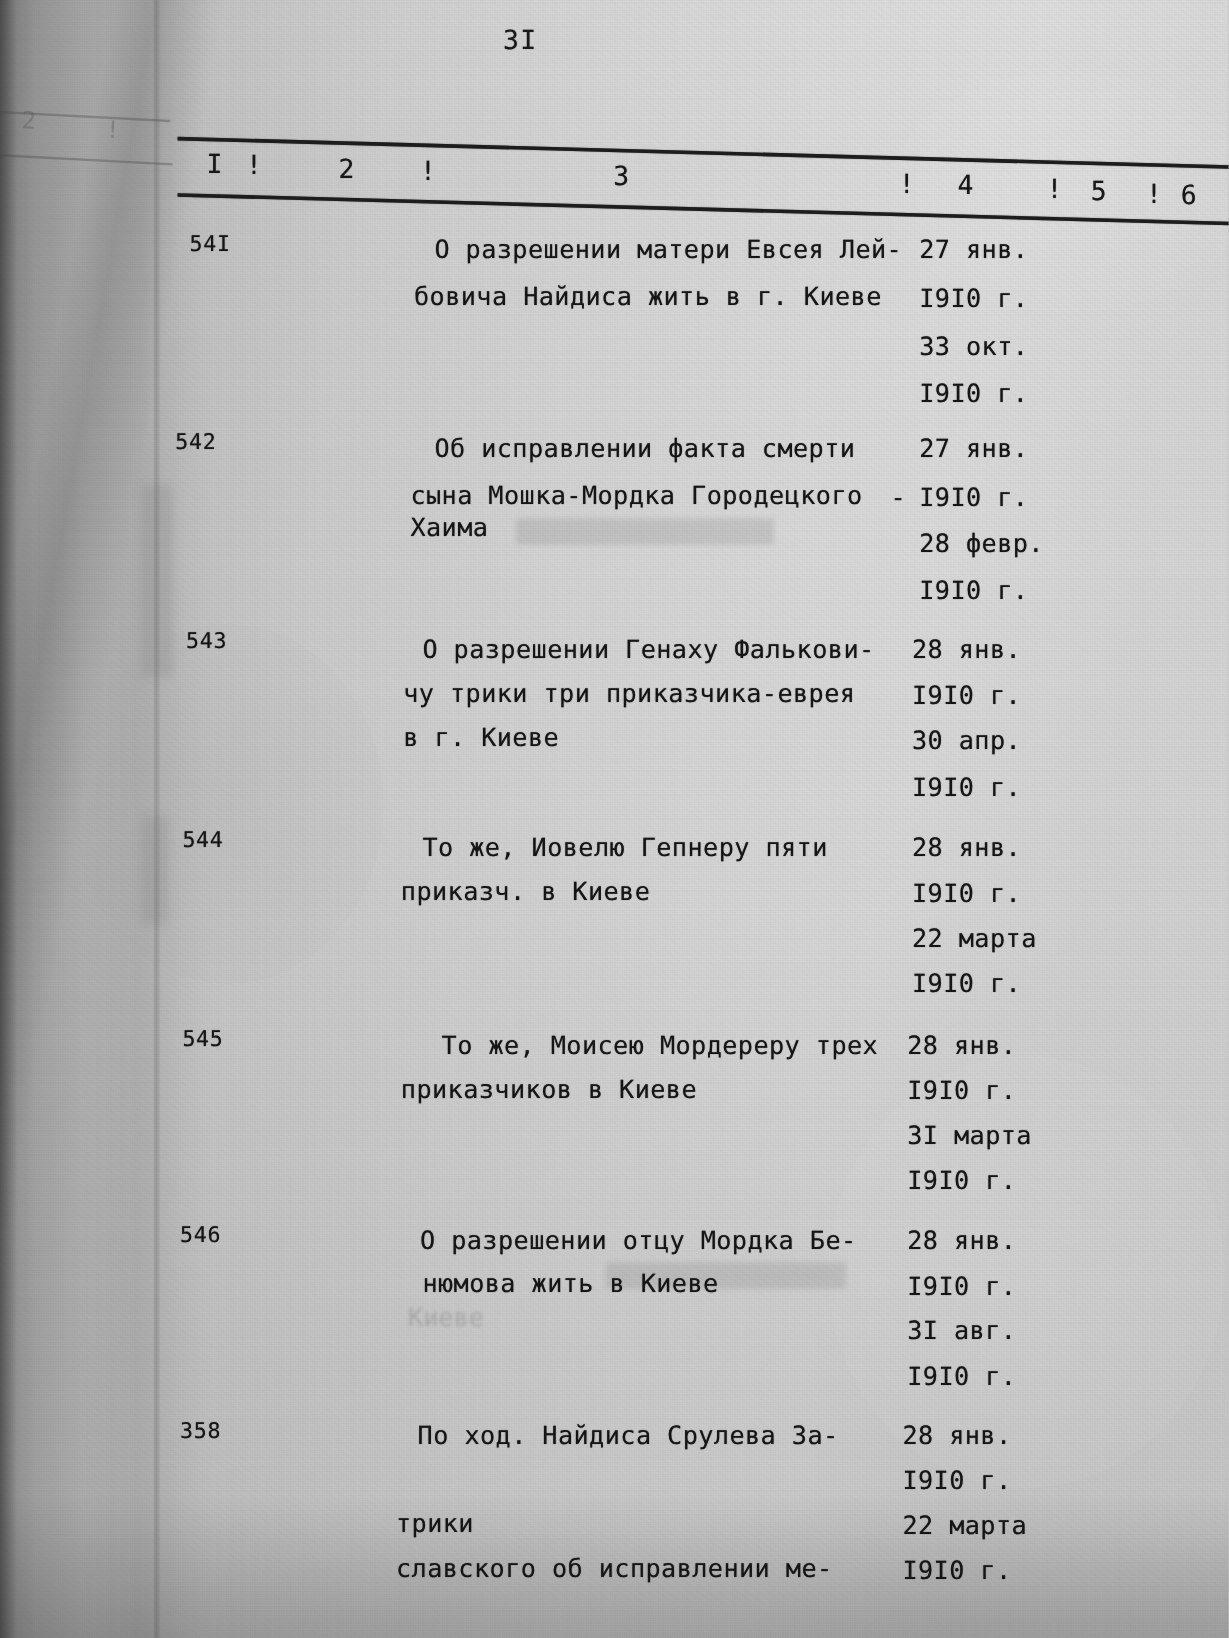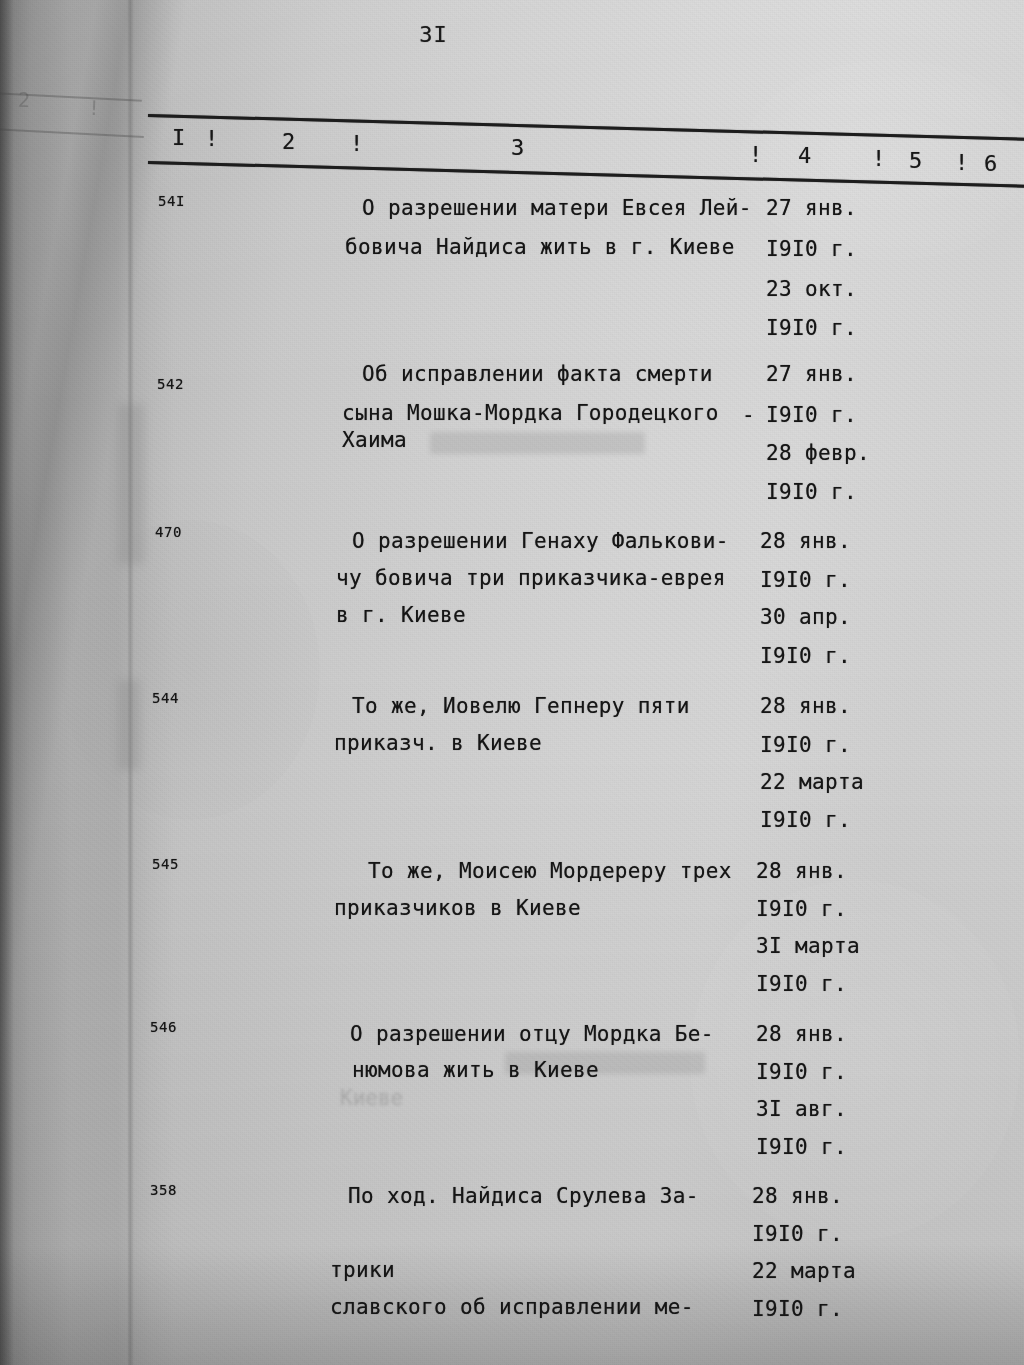--- a/index.html
+++ b/index.html
@@ -99,21 +99,21 @@
     position:absolute;left:0;top:22px;width:867px;text-align:center;
     color:#1a1a1a;font-size:22px;letter-spacing:1px;
     font-family:"DejaVu Sans Mono","Liberation Mono",monospace;
     text-shadow:0 0 0.9px rgba(0,0,0,0.5);
   }
   .hdr-cell{
     position:absolute;color:#171717;font-size:22px;
     font-family:"DejaVu Sans Mono","Liberation Mono",monospace;
     white-space:pre;text-shadow:0 0 0.8px rgba(0,0,0,0.5);
   }
-  .rownum{font-size:14px;letter-spacing:0.6px;}
+  .rownum{font-size:18px;letter-spacing:0.6px;}
   .descline{font-size:21px;letter-spacing:0.35px;}
   .dateline{font-size:21px;letter-spacing:0.35px;}
   .dash{font-size:21px;}
 </style>
 </head>
 <body>
 
 <div id="page">
 
   <div class="paper-base"></div>
@@ -154,40 +154,40 @@
   <div class="hdr-cell" style="left:909px;top:148px;">5</div>
   <div class="hdr-cell" style="left:955px;top:150px;">!</div>
   <div class="hdr-cell" style="left:984px;top:151px;">6</div>
 
   <div>
     <div class="tw rownum" style="left:158px;top:193px;">54I</div>
     <div class="tw descline" style="left:362px;top:196px;">О разрешении матери Евсея Лей-</div>
     <div class="tw descline" style="left:345px;top:235px;">бовича Найдиса жить в г. Киеве</div>
     <div class="tw dateline" style="left:766px;top:196px;">27 янв.</div>
     <div class="tw dateline" style="left:766px;top:237px;">I9I0 г.</div>
-    <div class="tw dateline" style="left:766px;top:277px;">23 окт.</div>
+    <div class="tw dateline" style="left:766px;top:277px;">33 окт.</div>
     <div class="tw dateline" style="left:766px;top:316px;">I9I0 г.</div>
   </div>
 
   <div>
-    <div class="tw rownum" style="left:157px;top:358px;margin-top:18px;">542</div>
+    <div class="tw rownum" style="left:146px;top:358px;">542</div>
     <div class="tw descline" style="left:362px;top:362px;">Об исправлении факта смерти</div>
     <div class="tw descline" style="left:342px;top:401px;">сына Мошка-Мордка Городецкого</div>
     <div class="tw descline" style="left:342px;top:428px;">Хаима</div>
     <div class="tw dash" style="left:742px;top:403px;">-</div>
     <div class="tw dateline" style="left:766px;top:362px;">27 янв.</div>
     <div class="tw dateline" style="left:766px;top:403px;">I9I0 г.</div>
     <div class="tw dateline" style="left:766px;top:441px;">28 февр.</div>
     <div class="tw dateline" style="left:766px;top:480px;">I9I0 г.</div>
   </div>
 
   <div>
-    <div class="tw rownum" style="left:155px;top:524px;">470</div>
+    <div class="tw rownum" style="left:155px;top:524px;">543</div>
     <div class="tw descline" style="left:352px;top:529px;">О разрешении Генаху Фалькови-</div>
-    <div class="tw descline" style="left:336px;top:566px;">чу бовича три приказчика-еврея</div>
+    <div class="tw descline" style="left:336px;top:566px;">чу трики три приказчика-еврея</div>
     <div class="tw descline" style="left:336px;top:603px;">в г. Киеве</div>
     <div class="tw dateline" style="left:760px;top:529px;">28 янв.</div>
     <div class="tw dateline" style="left:760px;top:568px;">I9I0 г.</div>
     <div class="tw dateline" style="left:760px;top:605px;">30 апр.</div>
     <div class="tw dateline" style="left:760px;top:644px;">I9I0 г.</div>
   </div>
 
   <div>
     <div class="tw rownum" style="left:152px;top:690px;">544</div>
     <div class="tw descline" style="left:352px;top:694px;">То же, Иовелю Гепнеру пяти</div>

